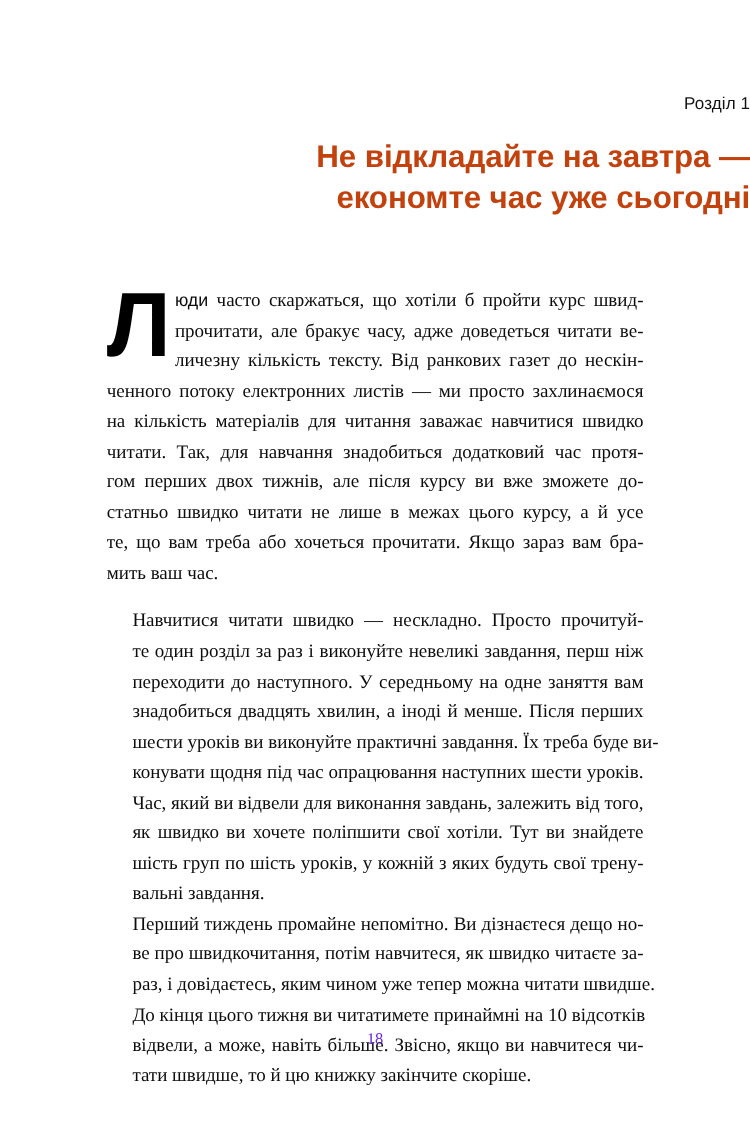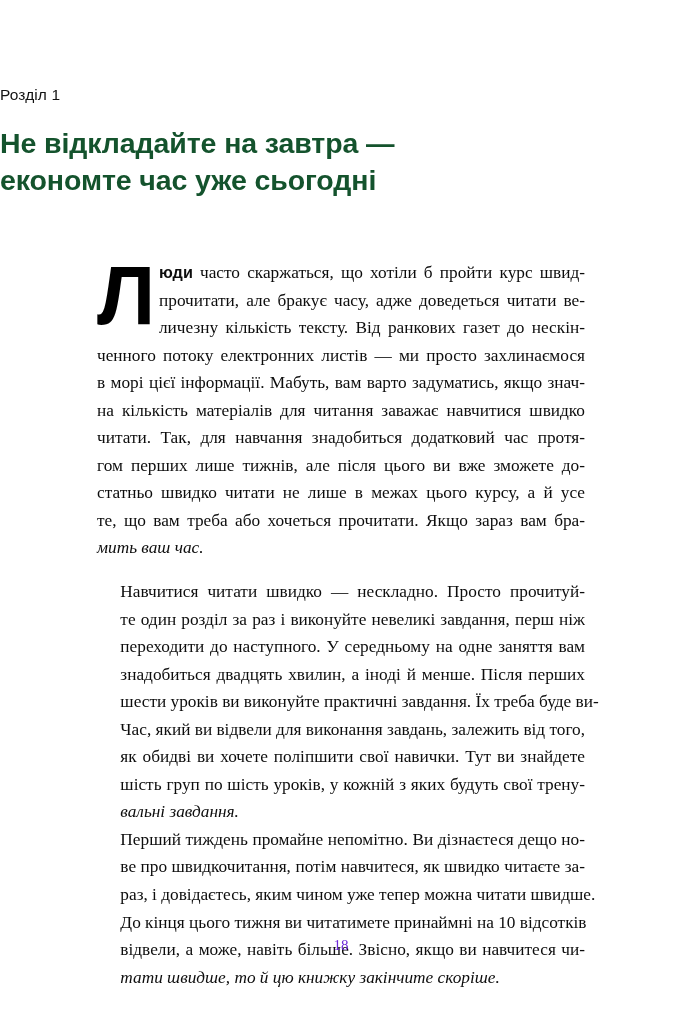--- a/index.html
+++ b/index.html
@@ -19,38 +19,38 @@
     font-family: "Liberation Serif", "DejaVu Serif", serif;
     color: #0d0d0d;
   }
 
   
   .chapter-head {
     position: absolute;
     left: 0;
     right: 0;
     top: 86px;
-    text-align: left;
+    text-align: right;
   }
 
   .chapter-label {
     font-family: "Liberation Sans", "DejaVu Sans", sans-serif;
     font-size: 15.5px;
     font-weight: 400;
     letter-spacing: 0.1px;
     color: #121212;
     line-height: 1.2;
     margin: 0;
   }
 
   .chapter-title {
     font-family: "Liberation Sans", "DejaVu Sans", sans-serif;
     font-size: 28.5px;
     font-weight: 700;
-    color: #14532d;
+    color: #c2410c;
     line-height: 1.32;
     margin: 0;
     padding-top: 20px;
     letter-spacing: -0.1px;
   }
 
   .chapter-title .title-line {
     display: block;
     white-space: nowrap;
   }
@@ -86,21 +86,20 @@
 
   
   .tline.j {
     text-align: justify;
     text-align-last: justify;
   }
 
   .tline.last {
     text-align: left;
     text-align-last: left;
-    font-style: italic;
   }
 
   
   .indent-dropcap {
     padding-left: 62px;
   }
 
   .tline.indent-dropcap.j {
     width: 488px;
     box-sizing: border-box;
@@ -113,21 +112,21 @@
     font-family: "Liberation Sans", "DejaVu Sans", sans-serif;
     font-weight: 700;
     font-size: 83px;
     line-height: 78px;
     color: #000000;
     letter-spacing: 0;
   }
 
   .lead-word {
     font-family: "Liberation Sans", "DejaVu Sans", sans-serif;
-    font-weight: 700;
+    font-weight: 400;
     font-size: 16.2px;
   }
 
   .para-2 { margin-top: 16px; }
   .para-3 { margin-top: 0; }
 
   
   .folio {
     position: absolute;
     left: 0;
@@ -156,37 +155,37 @@
   <div class="body-block">
 
     <div class="para first">
       <span class="dropcap">Л</span>
 
       <span class="tline j indent-dropcap"><span class="lead-word">юди</span><span> часто скаржаться, що хотіли б пройти курс швид-</span></span>
 
       <span class="tline j indent-dropcap">прочитати, але бракує часу, адже доведеться читати ве-</span>
       <span class="tline j indent-dropcap">личезну кількість тексту. Від ранкових газет до нескін-</span>
       <span class="tline j">ченного потоку електронних листів — ми просто захлинаємося</span>
-      <span class="tline j">в морі цієї інформації. Мабуть, вам варто задуматись, якщо знач-</span>
       <span class="tline j">на кількість матеріалів для читання заважає навчитися швидко</span>
       <span class="tline j">читати. Так, для навчання знадобиться додатковий час протя-</span>
-      <span class="tline j">гом перших лише тижнів, але після цього ви вже зможете до-</span>
+      <span class="tline j">гом перших двох тижнів, але після курсу ви вже зможете до-</span>
       <span class="tline j">статньо швидко читати не лише в межах цього курсу, а й усе</span>
       <span class="tline j">те, що вам треба або хочеться прочитати. Якщо зараз вам бра-</span>
       <span class="tline last">мить ваш час.</span>
     </div>
 
     <div class="para para-2">
       <span class="tline j" style="text-indent:1.35em">Навчитися читати швидко — нескладно. Просто прочитуй-</span>
       <span class="tline j">те один розділ за раз і виконуйте невеликі завдання, перш ніж</span>
       <span class="tline j">переходити до наступного. У середньому на одне заняття вам</span>
       <span class="tline j">знадобиться двадцять хвилин, а іноді й менше. Після перших</span>
       <span class="tline j">шести уроків ви виконуйте практичні завдання. Їх треба буде ви-</span>
+      <span class="tline j">конувати щодня під час опрацювання наступних шести уроків.</span>
       <span class="tline j">Час, який ви відвели для виконання завдань, залежить від того,</span>
-      <span class="tline j">як обидві ви хочете поліпшити свої навички. Тут ви знайдете</span>
+      <span class="tline j">як швидко ви хочете поліпшити свої хотіли. Тут ви знайдете</span>
       <span class="tline j">шість груп по шість уроків, у кожній з яких будуть свої трену-</span>
       <span class="tline last">вальні завдання.</span>
     </div>
 
     <div class="para para-3">
       <span class="tline j" style="text-indent:1.35em">Перший тиждень промайне непомітно. Ви дізнаєтеся дещо но-</span>
       <span class="tline j">ве про швидкочитання, потім навчитеся, як швидко читаєте за-</span>
       <span class="tline j">раз, і довідаєтесь, яким чином уже тепер можна читати швидше.</span>
       <span class="tline j">До кінця цього тижня ви читатимете принаймні на 10 відсотків</span>
       <span class="tline j">відвели, а може, навіть більше. Звісно, якщо ви навчитеся чи-</span>

